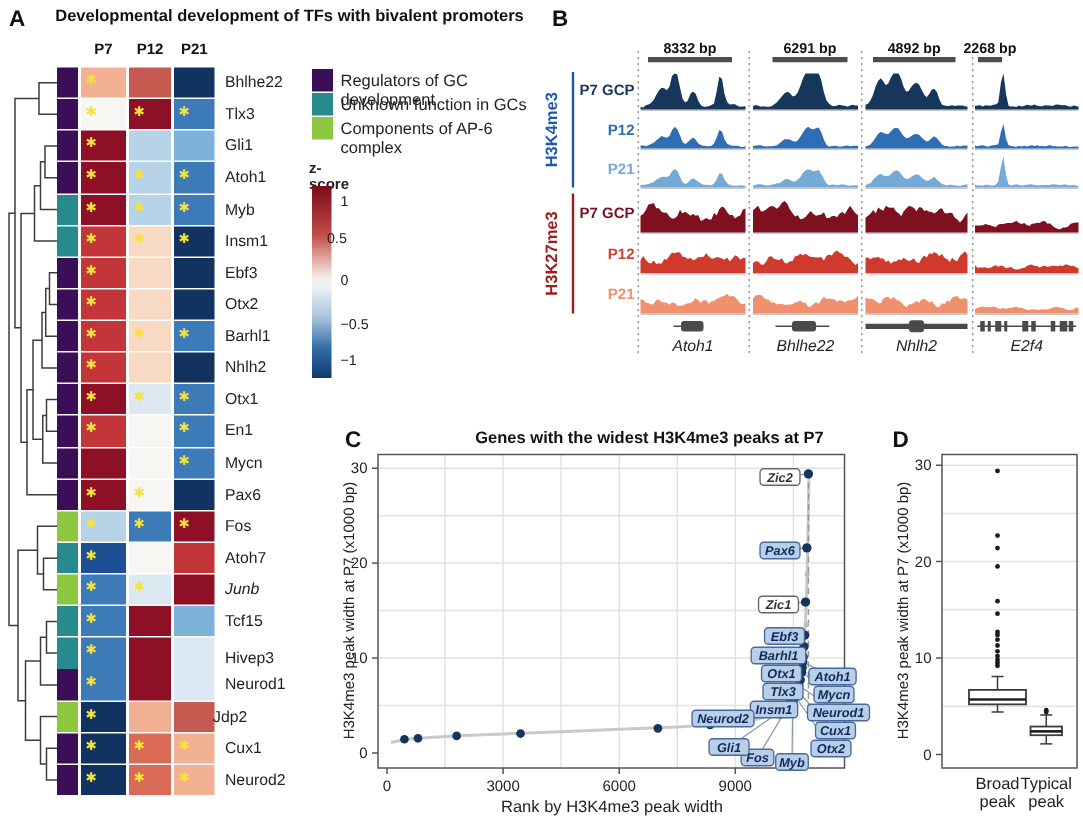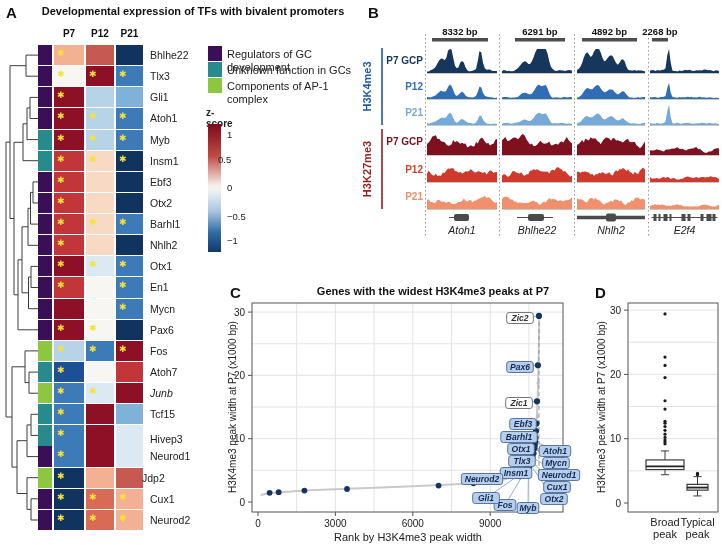--- a/index.html
+++ b/index.html
@@ -19,21 +19,21 @@
      background:linear-gradient(180deg,#7c0b1b 0%,#c04a44 25%,#f5efe9 48%,#eff2f5 52%,#a9c6de 68%,#2f6aa5 85%,#113a6b 100%);}
   .zs-tick{position:absolute;font-size:9.5px;color:#222;line-height:1;}
   svg text{font-family:"Liberation Sans",sans-serif;}
 </style>
 </head>
 <body>
 
 <div id="fig">
 
   <div class="abs panel-label" style="left:6px;top:4px;">A</div>
-  <div class="abs fig-title" style="left:26px;top:5px;width:334px;">Developmental expression of TFs with bivalent promoters</div>
+  <div class="abs fig-title" style="left:26px;top:5px;width:334px;">Developmental development of TFs with bivalent promoters</div>
   <div id="hm-headers" class="abs" style="left:0;top:0;">
       <div class="hm-header" style="left: 54px; top: 28px; width: 30px;">P7</div>
       <div class="hm-header" style="left: 86px; top: 28px; width: 28px;">P12</div>
       <div class="hm-header" style="left: 116px; top: 28px; width: 27px;">P21</div>
     </div>
   <svg id="dendro" class="abs" style="left:0;top:0;" width="45" height="545" viewBox="0 0 45 545">
       <path d="M38 55.1 L26 55.1 L26 76.2 L38 76.2 M38 97.4 L30 97.4 L30 118.5 L38 118.5 M30 107.9 L27 107.9 L27 139.6 L38 139.6 M27 123.8 L23 123.8 L23 160.7 L38 160.7 M38 181.9 L33 181.9 L33 203.0 L38 203.0 M33 192.4 L30.5 192.4 L30.5 224.1 L38 224.1 M30.5 208.3 L28 208.3 L28 245.3 L38 245.3 M38 266.4 L31 266.4 L31 287.5 L38 287.5 M31 277.0 L28.5 277.0 L28.5 308.7 L38 308.7 M28 226.8 L22 226.8 L22 292.8 L28.5 292.8 M22 259.8 L18 259.8 L18 329.8 L38 329.8 M23 142.3 L14 142.3 L14 294.8 L18 294.8 M26 65.7 L10 65.7 L10 218.5 L14 218.5 M38 372.1 L29 372.1 L29 393.2 L38 393.2 M38 350.9 L25 350.9 L25 382.6 L29 382.6 M38 414.3 L31 414.3 L31 435.4 L38 435.4 M31 424.9 L27 424.9 L27 456.6 L38 456.6 M38 498.8 L31 498.8 L31 520.0 L38 520.0 M38 477.7 L27 477.7 L27 509.4 L31 509.4 M27 440.7 L17 440.7 L17 493.5 L27 493.5 M25 366.8 L12 366.8 L12 467.1 L17 467.1 M10 142.1 L6 142.1 L6 417.0 L12 417.0 " fill="none" stroke="#3c3c3c" stroke-width="1"></path>
     </svg>
   <div id="heatmap" class="abs" style="left:0;top:0;width:0;height:0;">
       <div class="hm-cell" style="left: 38px; top: 45px; width: 14px; height: 20.2px; background: rgb(59, 15, 87);"></div>
@@ -239,21 +239,21 @@
         <span class="hm-star">✱</span>
       </div>
       <div class="hm-gene" style="left: 150px; top: 514.86px;">Neurod2</div>
     </div>
   <div id="legend" class="abs" style="left:0;top:0;width:0;height:0;">
       <div class="lg-swatch" style="left: 208px; top: 46px; background: rgb(59, 15, 87);"></div>
       <div class="lg-label" style="left: 227px; top: 48px; width: 130px;">Regulators of GC development</div>
       <div class="lg-swatch" style="left: 208px; top: 62px; background: rgb(39, 139, 141);"></div>
       <div class="lg-label" style="left: 227px; top: 64px; width: 130px;">Unknown function in GCs</div>
       <div class="lg-swatch" style="left: 208px; top: 78px; background: rgb(141, 198, 63);"></div>
-      <div class="lg-label" style="left: 227px; top: 80px; width: 130px;">Components of AP-1 complex</div>
+      <div class="lg-label" style="left: 227px; top: 80px; width: 130px;">Components of AP-6 complex</div>
     </div>
   <div id="zscore" class="abs" style="left:0;top:0;width:0;height:0;">
       <div class="zs-title" style="left: 206px; top: 107px;">z-score</div>
       <div class="zs-bar" style="left: 208px; top: 124px; height: 128px;"></div>
       <div class="zs-tick" style="left: 227px; top: 130.24px;">1</div>
       <div class="zs-tick" style="left: 218px; top: 154.56px;">0.5</div>
       <div class="zs-tick" style="left: 227px; top: 182.72px;">0</div>
       <div class="zs-tick" style="left: 227px; top: 212.16px;">−0.5</div>
       <div class="zs-tick" style="left: 227px; top: 236.48px;">−1</div>
     </div>

